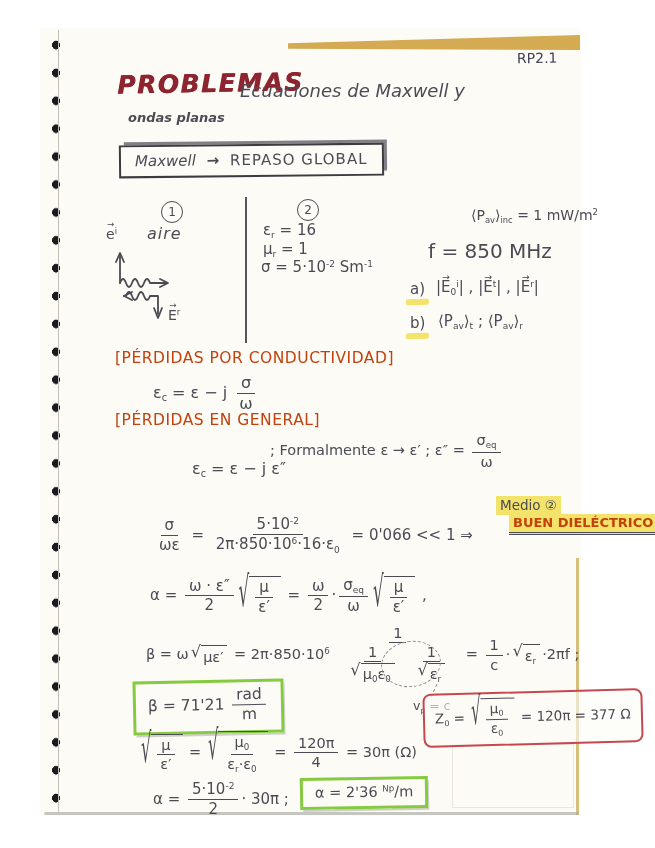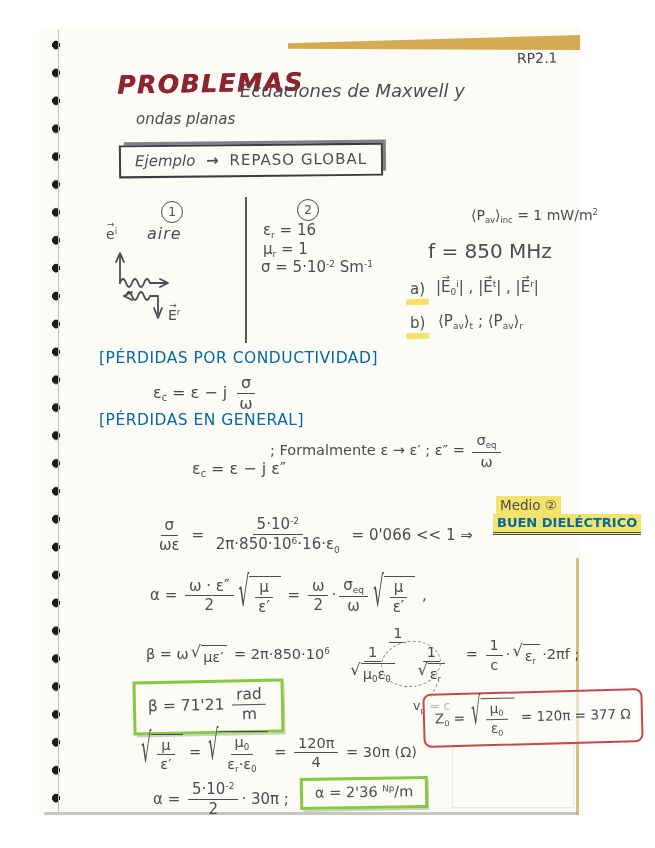--- a/index.html
+++ b/index.html
@@ -4,21 +4,21 @@
 <style>
   html,body{margin:0;padding:0;}
   body{width:655px;height:848px;background:#ffffff;overflow:hidden;
        font-family:"DejaVu Sans",sans-serif;}
   .photo{position:relative;width:655px;height:848px;background:#ffffff;}
   .paper{position:absolute;left:40px;top:28px;width:541px;height:788px;
          background:#fcfbf6;}
   .abs{position:absolute;}
   .hand{position:absolute;white-space:nowrap;color:#4b4b54;line-height:1.25;}
   .ital{font-style:italic;}
-  .redpen{color:#0369a1;}
+  .redpen{color:#c2410c;margin-left:16px;}
   sub{font-size:.6em;vertical-align:-.35em;}
   sup{font-size:.6em;vertical-align:.6em;}
   .frac{display:inline-flex;flex-direction:column;align-items:center;
         vertical-align:middle;margin:0 3px;line-height:1.12;text-align:center;}
   .fnum{border-bottom:1.5px solid currentColor;padding:0 4px 1px;}
   .fden{padding:1px 4px 0;}
   .sqrt{display:inline-flex;align-items:flex-start;vertical-align:middle;margin:0 2px;}
   .rad{line-height:1;font-size:1.12em;transform:translateY(-1px);}
   .sqrt:has(.frac)>.rad{transform:scaleY(2.5);transform-origin:55% 20%;}
   .radbody{border-top:1.6px solid currentColor;padding:2px 4px 0 2px;}
@@ -63,24 +63,24 @@
   <div class="goldband"></div>
   <div class="goldedge"></div>
   <div class="bottomshadow"></div>
   <div class="spiral"></div>
   <div class="foldline"></div>
   <div class="abs bleedbox" style="left:452px;top:744px;width:120px;height:62px;"></div>
 
   <div class="hand" style="left:517px;top:50px;font-size:14px;color:#3f3f52;transform:rotate(-1deg);">RP2.1</div>
   <div class="hand title" style="left:117px;top:68px;">PROBLEMAS</div>
   <div class="hand ital" style="left:240px;top:80px;font-size:18px;">Ecuaciones de Maxwell y</div>
-  <div class="hand ital" style="left:136px;top:110px;font-size:15px;">ondas planas</div>
+  <div class="hand ital" style="left:128px;top:110px;font-size:13px;font-weight:bold;">ondas planas</div>
 
   <div class="abs box3d" style="left:119px;top:144px;">
-    <span class="ital">Ejemplo</span>
+    <span class="ital">Maxwell</span>
     <span style="font-weight:bold;margin:0 6px;">→</span>
     <span style="letter-spacing:1px;">REPASO GLOBAL</span>
   </div>
 
   <div class="circle-num" style="left:161px;top:201px;">
     <span>1</span>
   </div>
   <div class="hand ital" style="left:147px;top:224px;font-size:16px;letter-spacing:1px;">aire</div>
   <div class="hand" style="left:106px;top:226px;font-size:14px;"><span class="vec">e</span><sup>i</sup></div>
   <svg class="abs" style="left:112px;top:243px;" width="66" height="46" viewBox="0 0 66 46">

